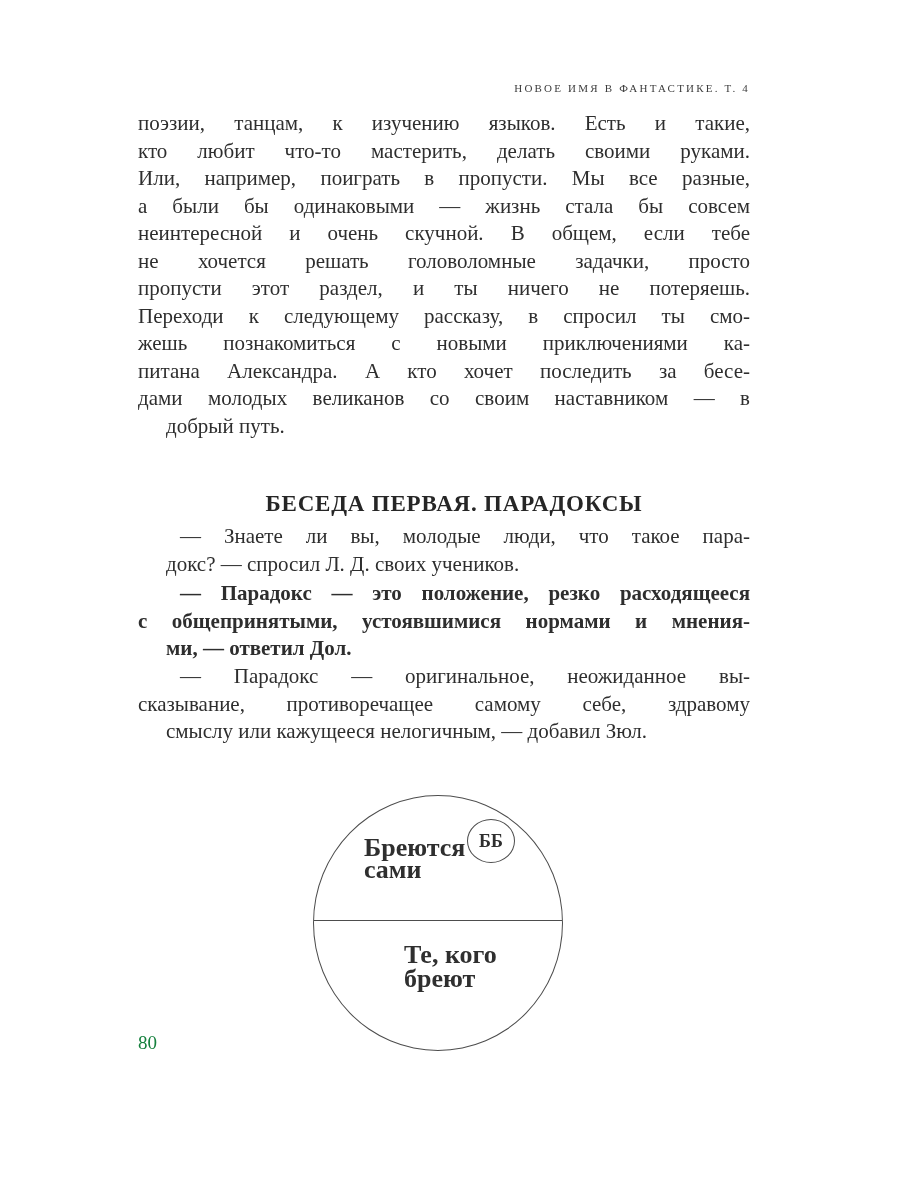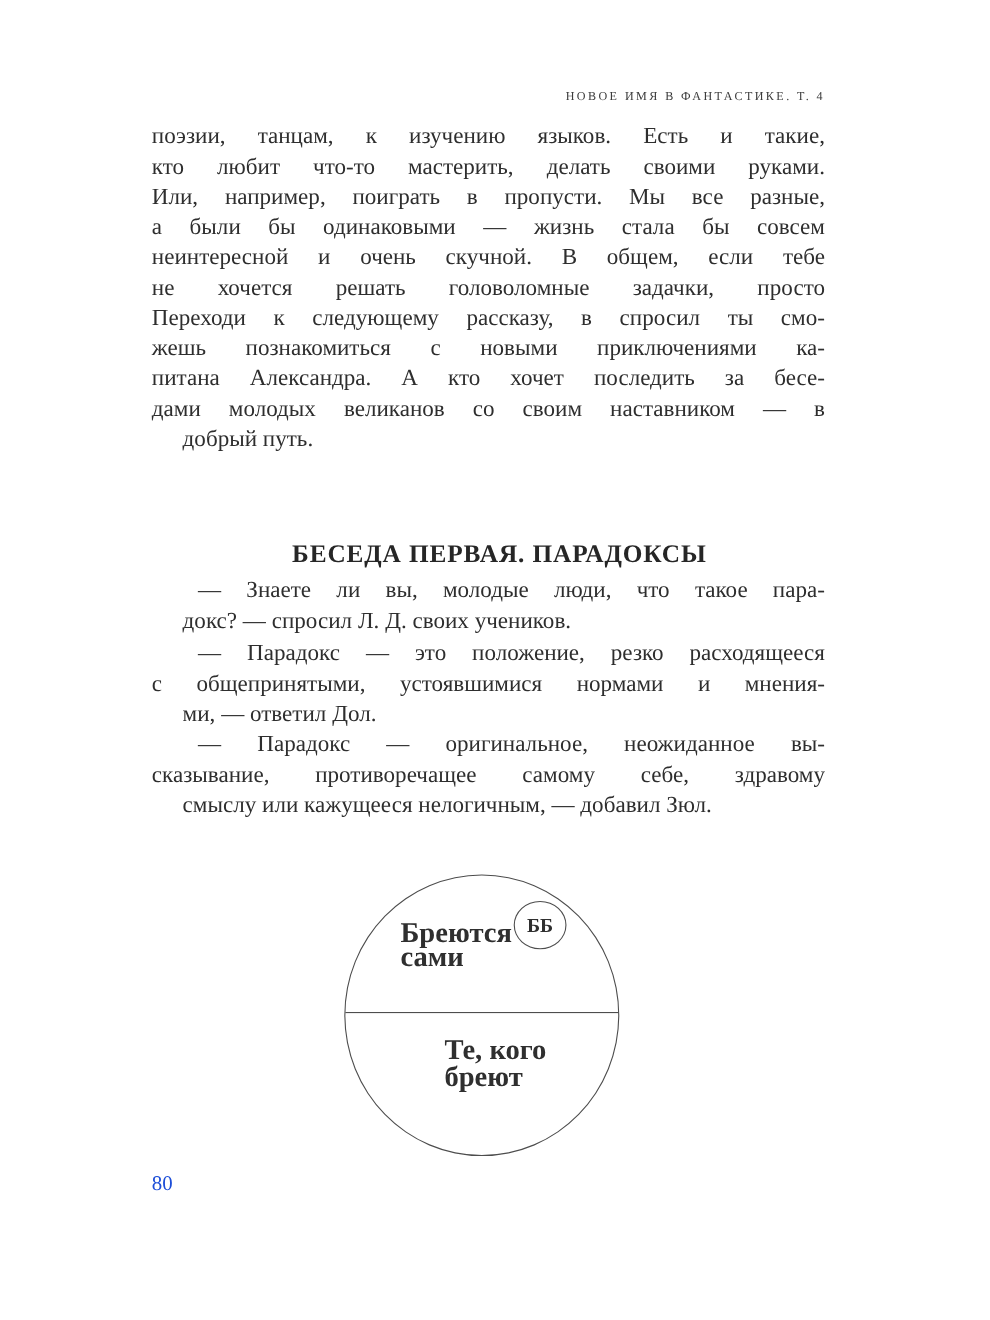--- a/index.html
+++ b/index.html
@@ -30,21 +30,21 @@
   }
   .textcol {
     position: absolute;
     left: 138px;
     width: 612px;
     font-size: 21px;
     line-height: 27.5px;
   }
   .p1 { top: 110px; }
   .p2 { top: 523px; }
-  .p3 { top: 580px; }
+  .p3 { top: 580px; font-weight: bold; }
   .p4 { top: 663px; }
   .line {
     text-align: justify;
     text-align-last: justify;
   }
   .line.last {
     text-align: left;
     text-align-last: left;
     margin-left: 28px;
   }
@@ -112,39 +112,40 @@
     font-weight: bold;
     color: #2f2f2f;
     line-height: 22px;
     white-space: nowrap;
   }
   .top-label { left: 51px; top: 42px; }
   .bottom-label { left: 91px; top: 148px; line-height: 24px; }
   .page-number {
     position: absolute;
     left: 138px;
-    top: 1066px;
+    top: 1032px;
     font-size: 19px;
-    color: #1d4ed8;
+    color: #15803d;
   }
 </style>
 </head>
 <body>
 
 <div class="page">
 
   <div class="running-head">НОВОЕ ИМЯ В ФАНТАСТИКЕ. Т. 4</div>
 
   <div class="textcol p1">
     <div class="line">поэзии, танцам, к изучению языков. Есть и такие,</div>
     <div class="line">кто любит что-то мастерить, делать своими руками.</div>
     <div class="line">Или, например, поиграть в пропусти. Мы все разные,</div>
     <div class="line">а были бы одинаковыми — жизнь стала бы совсем</div>
     <div class="line">неинтересной и очень скучной. В общем, если тебе</div>
     <div class="line">не хочется решать головоломные задачки, просто</div>
+    <div class="line">пропусти этот раздел, и ты ничего не потеряешь.</div>
     <div class="line">Переходи к следующему рассказу, в спросил ты смо-</div>
     <div class="line">жешь познакомиться с новыми приключениями ка-</div>
     <div class="line">питана Александра. А кто хочет последить за бесе-</div>
     <div class="line">дами молодых великанов со своим наставником — в</div>
     <div class="line last">добрый путь.</div>
   </div>
 
   <h2 class="section-heading">БЕСЕДА ПЕРВАЯ. ПАРАДОКСЫ</h2>
 
   <div class="textcol p2">

